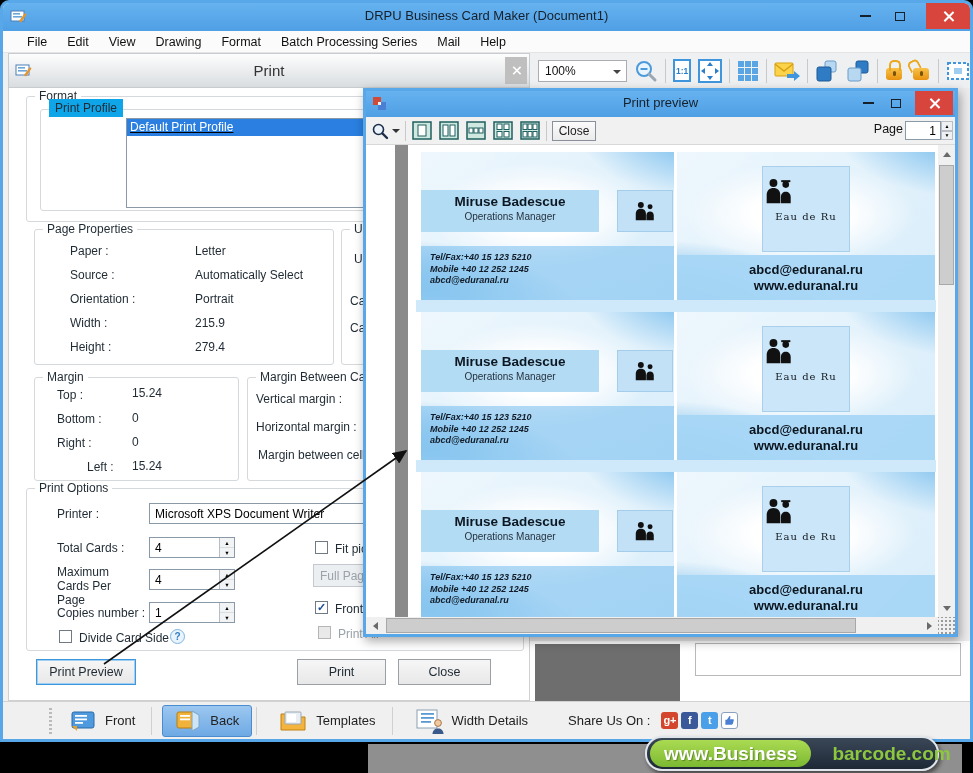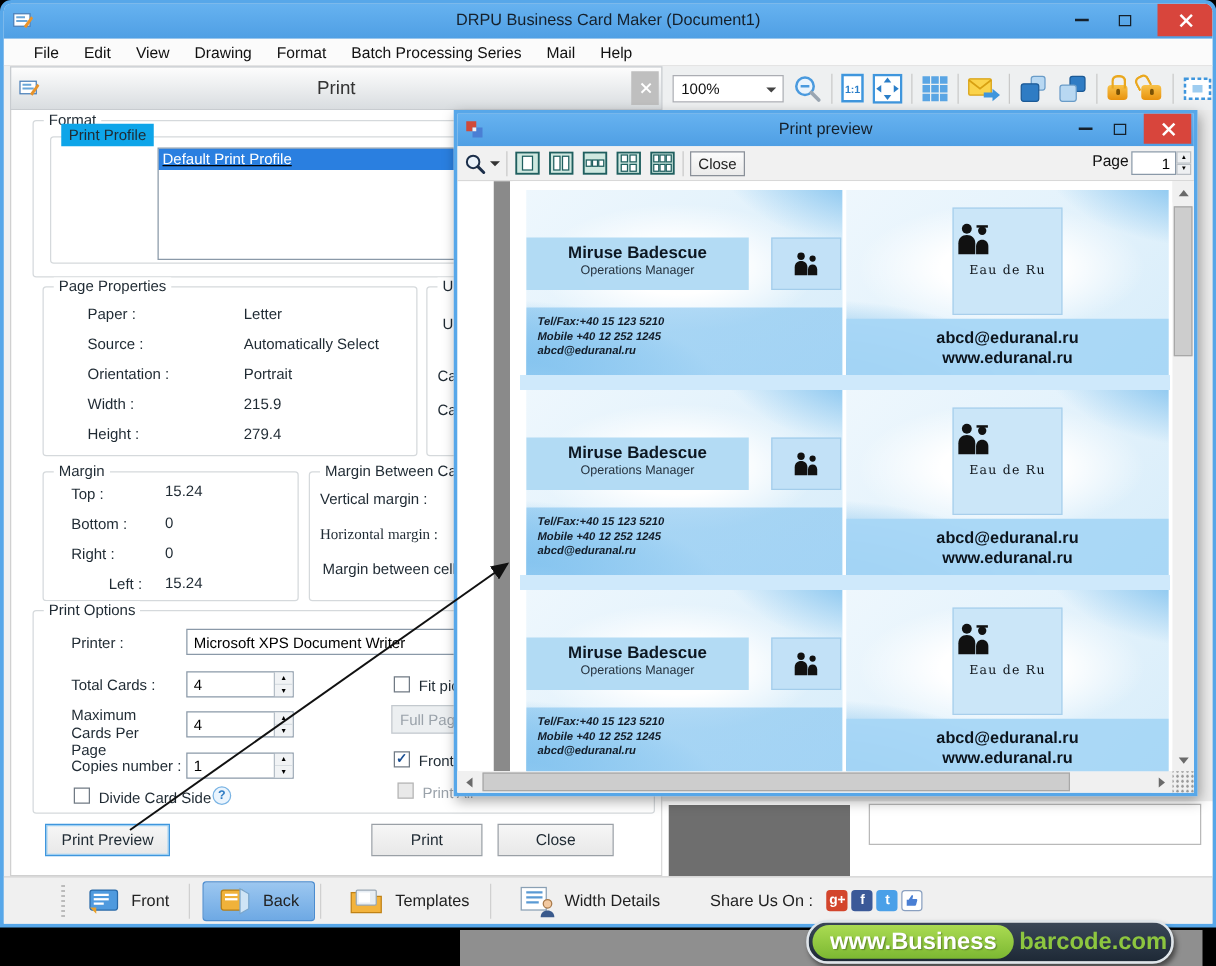--- a/index.html
+++ b/index.html
@@ -137,21 +137,21 @@
   .hthumb{position:absolute;top:1px;bottom:1px;left:20px;width:470px;background:#cdcdcd;border:1px solid #a8a8a8;}
   .corner-grip{position:absolute;right:0;bottom:0;width:17px;height:17px;background:#f0f0f0;
     background-image:radial-gradient(#9a9a9a 1px,transparent 1.2px);background-size:4px 4px;background-position:2px 2px;}
 
   
   .gray-band{position:absolute;left:368px;top:744px;width:594px;height:29px;background:#8f8f8f;z-index:5;}
   .site-banner{position:absolute;left:645px;top:736px;width:294px;height:35px;background:linear-gradient(#3a4757,#1e2936);
     border:2px solid #dfe5ea;border-radius:17px;z-index:30;display:flex;align-items:center;box-shadow:2px 3px 4px rgba(0,0,0,.5);}
   .banner-pill{height:27px;margin-left:3px;padding:0 14px;background:linear-gradient(#aadb52,#7cb832);border-radius:14px;
     display:flex;align-items:center;font-size:19px;font-weight:bold;color:#fff;text-shadow:1px 1px 1px rgba(0,0,0,.3);}
-  .banner-rest{font-size:19px;font-weight:bold;color:#8dc63f;margin-left:4px;}
+  .banner-rest{font-size:19px;font-weight:bold;color:#8dc63f;margin-left:21px;}
 
   .annotation{position:absolute;left:0;top:0;z-index:40;pointer-events:none;}
   svg{display:block;}
 </style>
 </head>
 <body>
 
 <div id="stage">
 
   <div class="app-window">
@@ -318,21 +318,21 @@
         <span class="val" style="left:97px;top:33px;">0</span>
         <span class="lbl" style="left:22px;top:58px;">Right :</span>
         <span class="val" style="left:97px;top:57px;">0</span>
         <span class="lbl" style="left:22px;top:82px;margin-left:30px;">Left :</span>
         <span class="val" style="left:97px;top:81px;">15.24</span>
       </div>
 
       <div class="grp" style="left:238px;top:289px;width:277px;height:104px;">
         <span class="cap">Margin Between Ca</span>
         <span class="lbl" style="left:8px;top:14px;">Vertical margin :</span>
-        <span class="lbl" style="left:8px;top:42px;font-family:Liberation Serif, serif;">Horizontal margin :</span>
+        <span class="lbl" style="left:8px;top:42px;">Horizontal margin :</span>
         <span class="lbl" style="left:10px;top:70px;">Margin between cell  :</span>
       </div>
 
       <div class="grp" style="left:17px;top:400px;width:498px;height:163px;">
         <span class="cap">Print Options</span>
         <span class="lbl" style="left:30px;top:18px;">Printer :</span>
         <div class="spin" style="left:122px;top:14px;width:228px;">
           <span class="v">Microsoft XPS Document Writer</span>
         </div>
         <span class="lbl" style="left:30px;top:52px;">Total Cards :</span>

